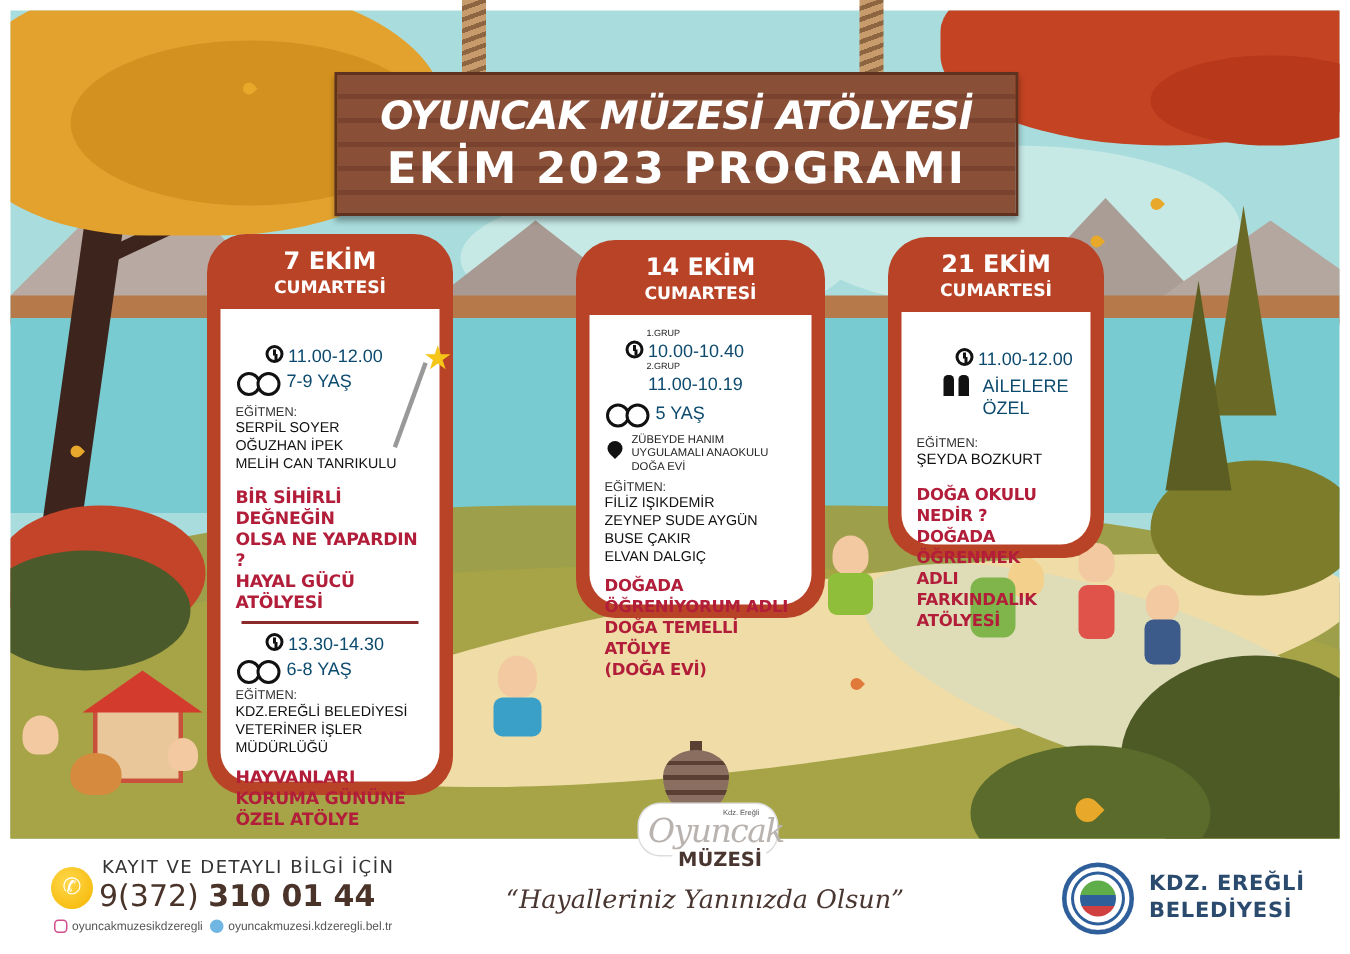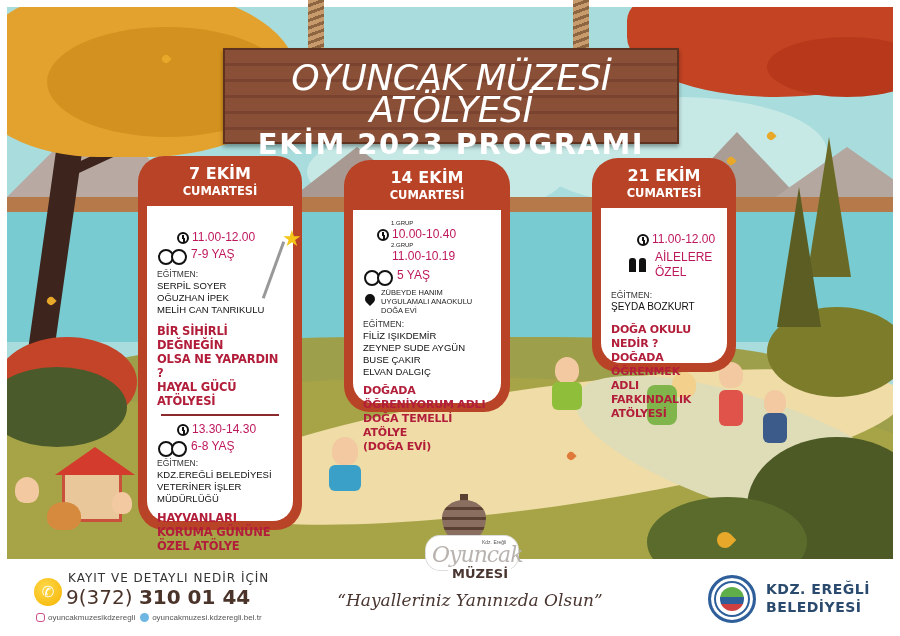--- a/index.html
+++ b/index.html
@@ -29,29 +29,29 @@
 #bush-red{left:-10px;top:330px;width:140px;height:90px;background:#c4442a;border-radius:50%}
 #bush-green{left:-20px;top:360px;width:140px;height:80px;background:#4b5a2a;border-radius:50%}
 #bush-dark{left:740px;top:430px;width:180px;height:140px;background:#4d5a26;border-radius:50%}
 #bush-dark2{left:640px;top:490px;width:160px;height:90px;background:#5a6b2c;border-radius:50%}
 #bush-right{left:760px;top:300px;width:140px;height:90px;background:#7d7c2a;border-radius:50%}
 .pine{position:absolute;width:0;height:0;border-left:22px solid transparent;border-right:22px solid transparent;border-bottom:140px solid #6a6a26}
 
 #rope-l,#rope-r{position:absolute;top:0;width:16px;height:48px;background:repeating-linear-gradient(160deg,#c79b6b 0 4px,#8d6540 4px 7px)}
 #rope-l{left:308px}#rope-r{left:573px}
 #sign{position:absolute;left:223px;top:48px;width:456px;height:96px;background:repeating-linear-gradient(180deg,#8a4f37 0 13px,#7a4330 13px 16px);border:2px solid #5e321f;box-shadow:0 3px 4px rgba(0,0,0,.35);text-align:center;color:#fff}
-#sign-t1{display:block;margin-top:12px;font-family:"DejaVu Sans",sans-serif;font-weight:normal;font-style:italic;font-size:36px;letter-spacing:-0.5px;line-height:32px}
+#sign-t1{display:block;margin-top:12px;font-family:"DejaVu Sans",sans-serif;font-weight:bold;font-style:italic;font-size:26px;letter-spacing:-0.5px;line-height:32px}
 #sign-t2{display:block;font-family:"DejaVu Sans",sans-serif;font-weight:bold;font-size:29px;letter-spacing:1.5px;line-height:36px}
 
 .card{position:absolute;background:#b94326;border-radius:26px}
 .card-head{text-align:center;color:#fff;font-family:"DejaVu Sans",sans-serif;font-weight:bold}
 .card-date{display:block;font-size:16px;line-height:20px;margin-top:8px}
 .card-day{display:block;font-size:11.5px;line-height:14px}
 .card-body{position:absolute;left:9px;right:9px;bottom:9px;background:#fff;border-radius:0 0 20px 20px;padding:8px 10px}
-.row{display:flex;align-items:center;font-size:12px;color:#be185d;line-height:15px}
+.row{display:flex;align-items:flex-start;font-size:12px;color:#0c4a6e;line-height:15px}
 .ico{display:inline-block;flex:none}
 .clock{width:12px;height:12px;border:2.5px solid #111;border-radius:50%;position:relative;margin-right:3px}
 .clock:after{content:"";position:absolute;left:3px;top:1px;width:2px;height:4px;background:#111;box-shadow:1px 3px 0 -0px #111}
 .kids{width:30px;height:14px;position:relative;margin-right:4px}
 .kids:before,.kids:after{content:"";position:absolute;top:1px;width:12px;height:12px;border:2px solid #111;border-radius:50%;background:#fff}
 .kids:before{left:1px}.kids:after{left:14px}
 .pin{width:10px;height:10px;background:#111;border-radius:50% 50% 50% 0;transform:rotate(-45deg);margin:0 6px 0 2px}
 .family{width:22px;height:14px;position:relative;margin-right:6px}
 .family:before,.family:after{content:"";position:absolute;top:0;width:7px;height:14px;background:#111;border-radius:3px 3px 0 0}
 .family:before{left:2px}.family:after{left:12px}
@@ -189,21 +189,21 @@
         <div>HAYVANLARI</div>
         <div>KORUMA GÜNÜNE</div>
         <div>ÖZEL ATÖLYE</div>
       </div>
     </div>
   </div>
 
   <div id="wand"></div>
   <div id="wand-star">★</div>
 
-  <div class="card" style="left:344px;top:160px;width:166px;height:252px">
+  <div class="card" style="left:384px;top:160px;width:166px;height:252px">
     <div class="card-head">
       <span class="card-date">14 EKİM</span>
       <span class="card-day">CUMARTESİ</span>
     </div>
     <div class="card-body" style="top:50px">
       <div style="margin-left:28px;margin-top:2px" class="small">1.GRUP</div>
       <div class="row" style="margin-left:14px">
           <span class="ico clock"></span>
           <span>10.00-10.40</span>
         </div>
@@ -266,21 +266,21 @@
     <div id="top-stem"></div>
     <div id="spinning-top"></div>
     <div id="top-tip"></div>
     <div id="logo-badge"></div>
     <div id="logo-kdz">Kdz. Ereğli</div>
     <div id="logo-oyuncak">Oyuncak</div>
     <div id="logo-muzesi">MÜZESİ</div>
   </div>
 
   <div id="footer-phone-ico">✆</div>
-  <div id="footer-kayit">KAYIT VE DETAYLI NEDİR İÇİN</div>
+  <div id="footer-kayit">KAYIT VE DETAYLI BİLGİ İÇİN</div>
   <div id="footer-phone"><span>9(372)</span> <b>310 01 44</b></div>
   <div id="footer-social">
     <span class="ig"></span>
     <span>oyuncakmuzesikdzeregli</span>
     <span class="globe" style="margin-left:2px"></span>
     <span>oyuncakmuzesi.kdzeregli.bel.tr</span>
   </div>
   <div id="slogan">“Hayalleriniz Yanınızda Olsun”</div>
   <div id="belediye-seal">
       <div id="seal-inner"></div>

